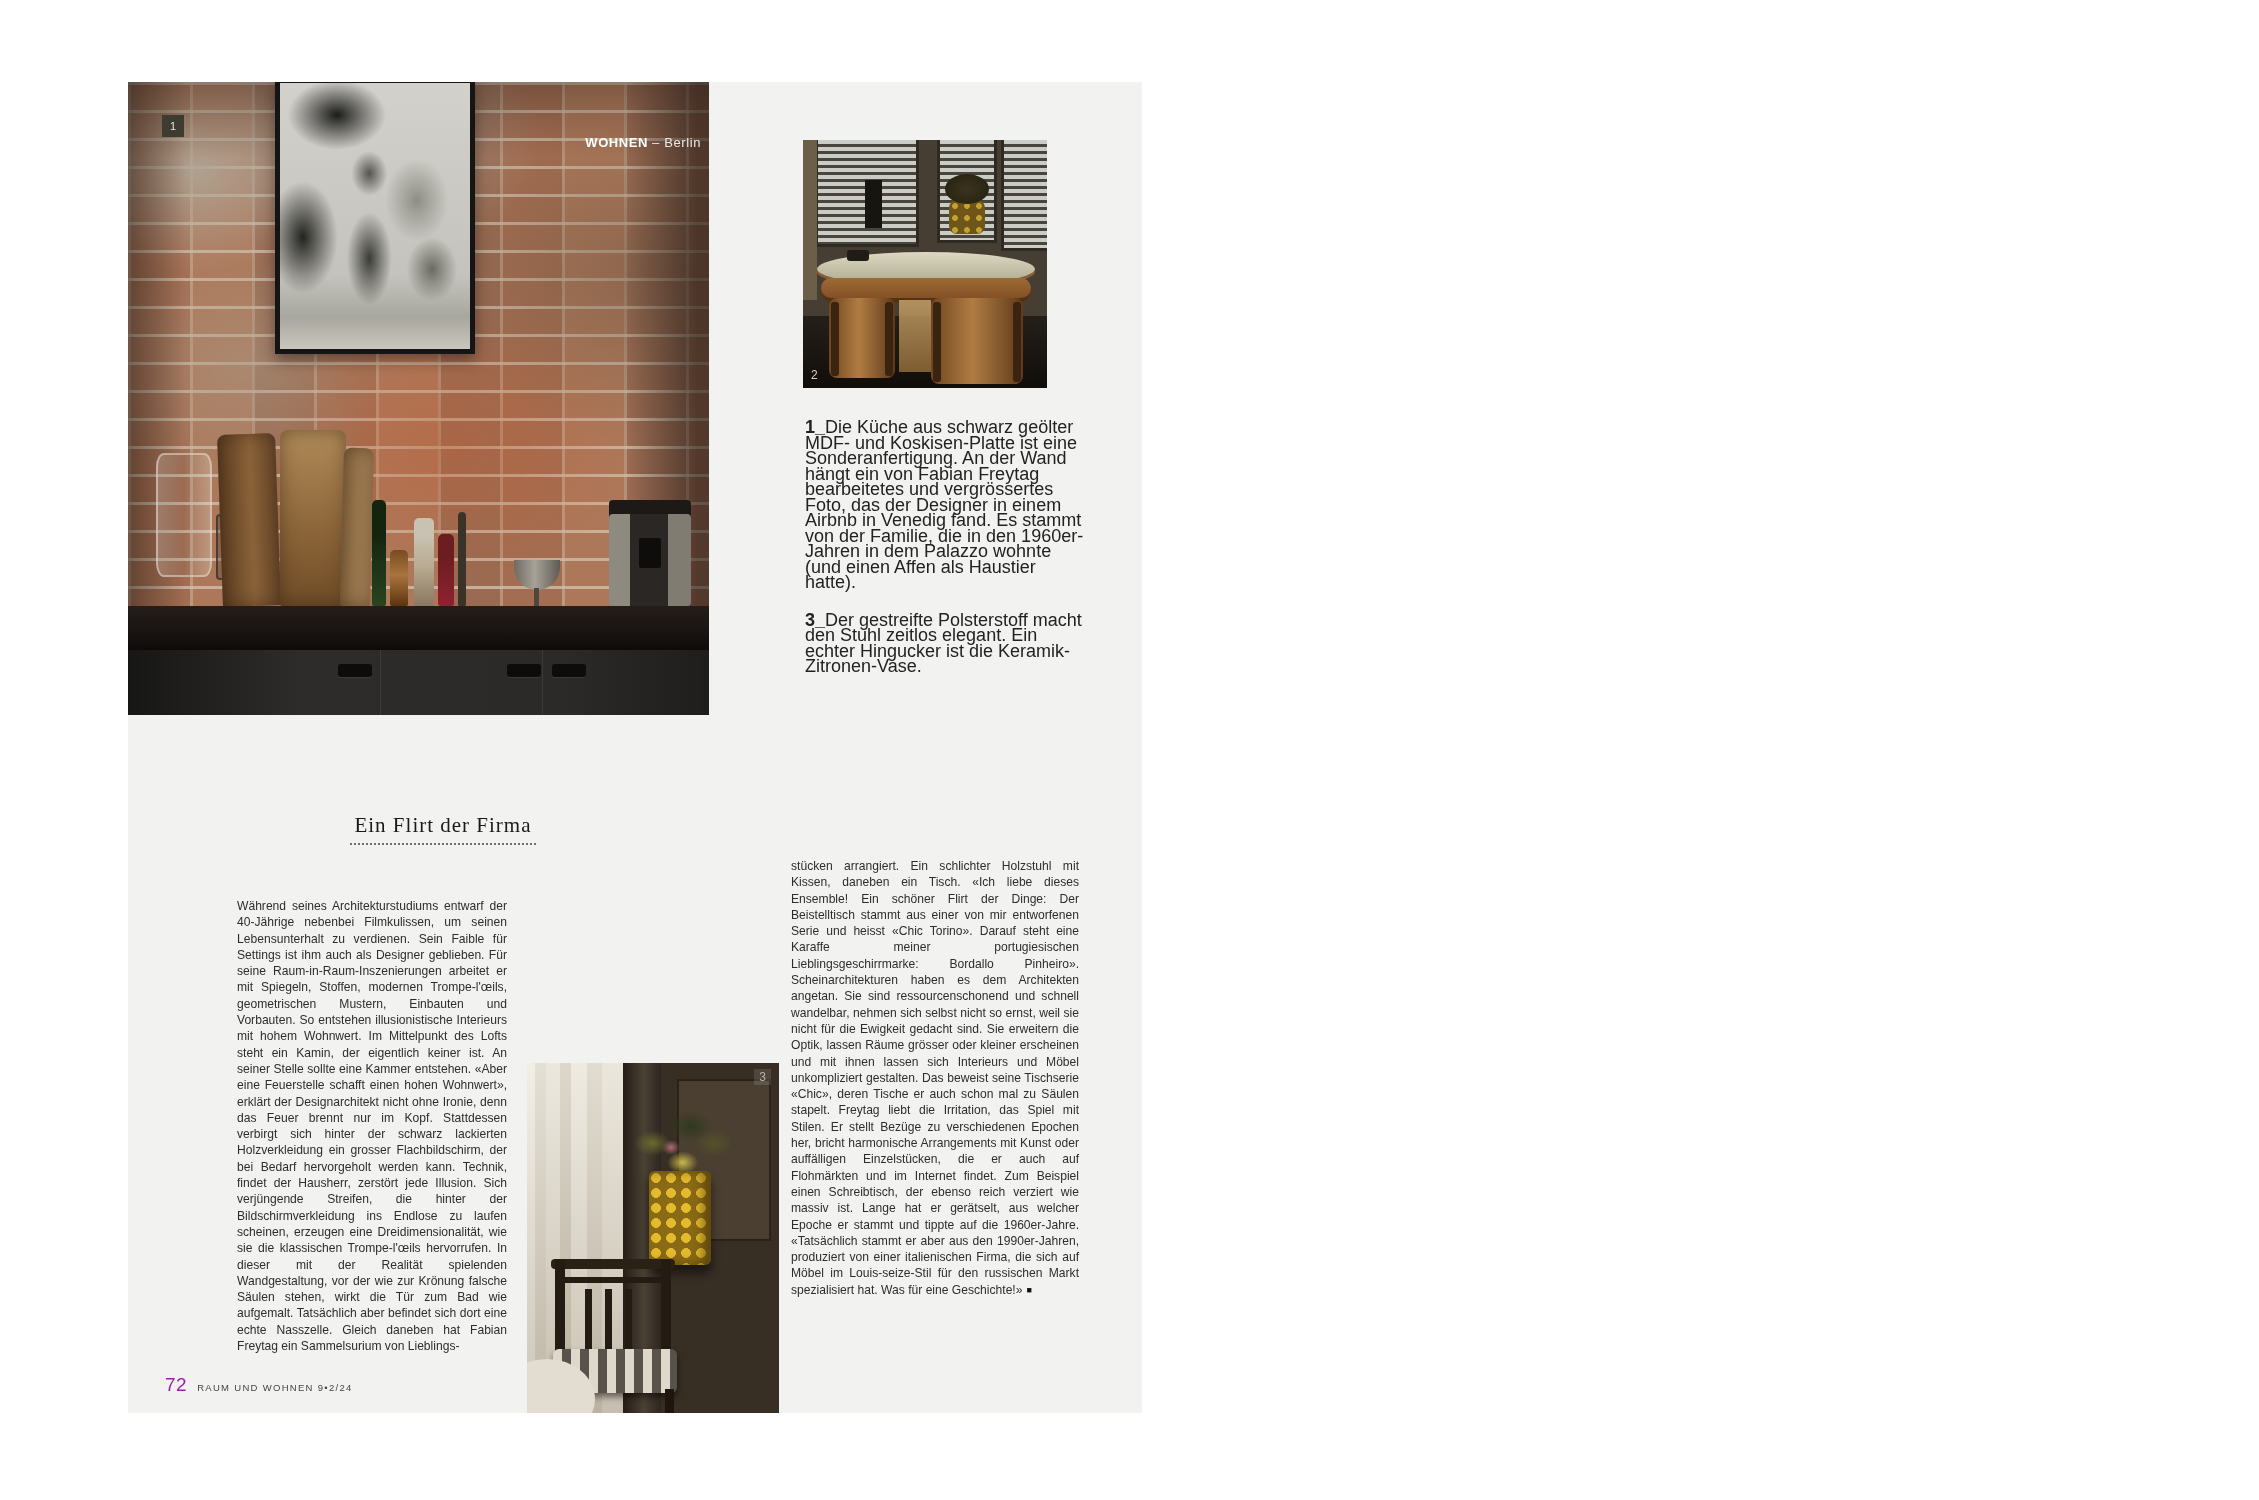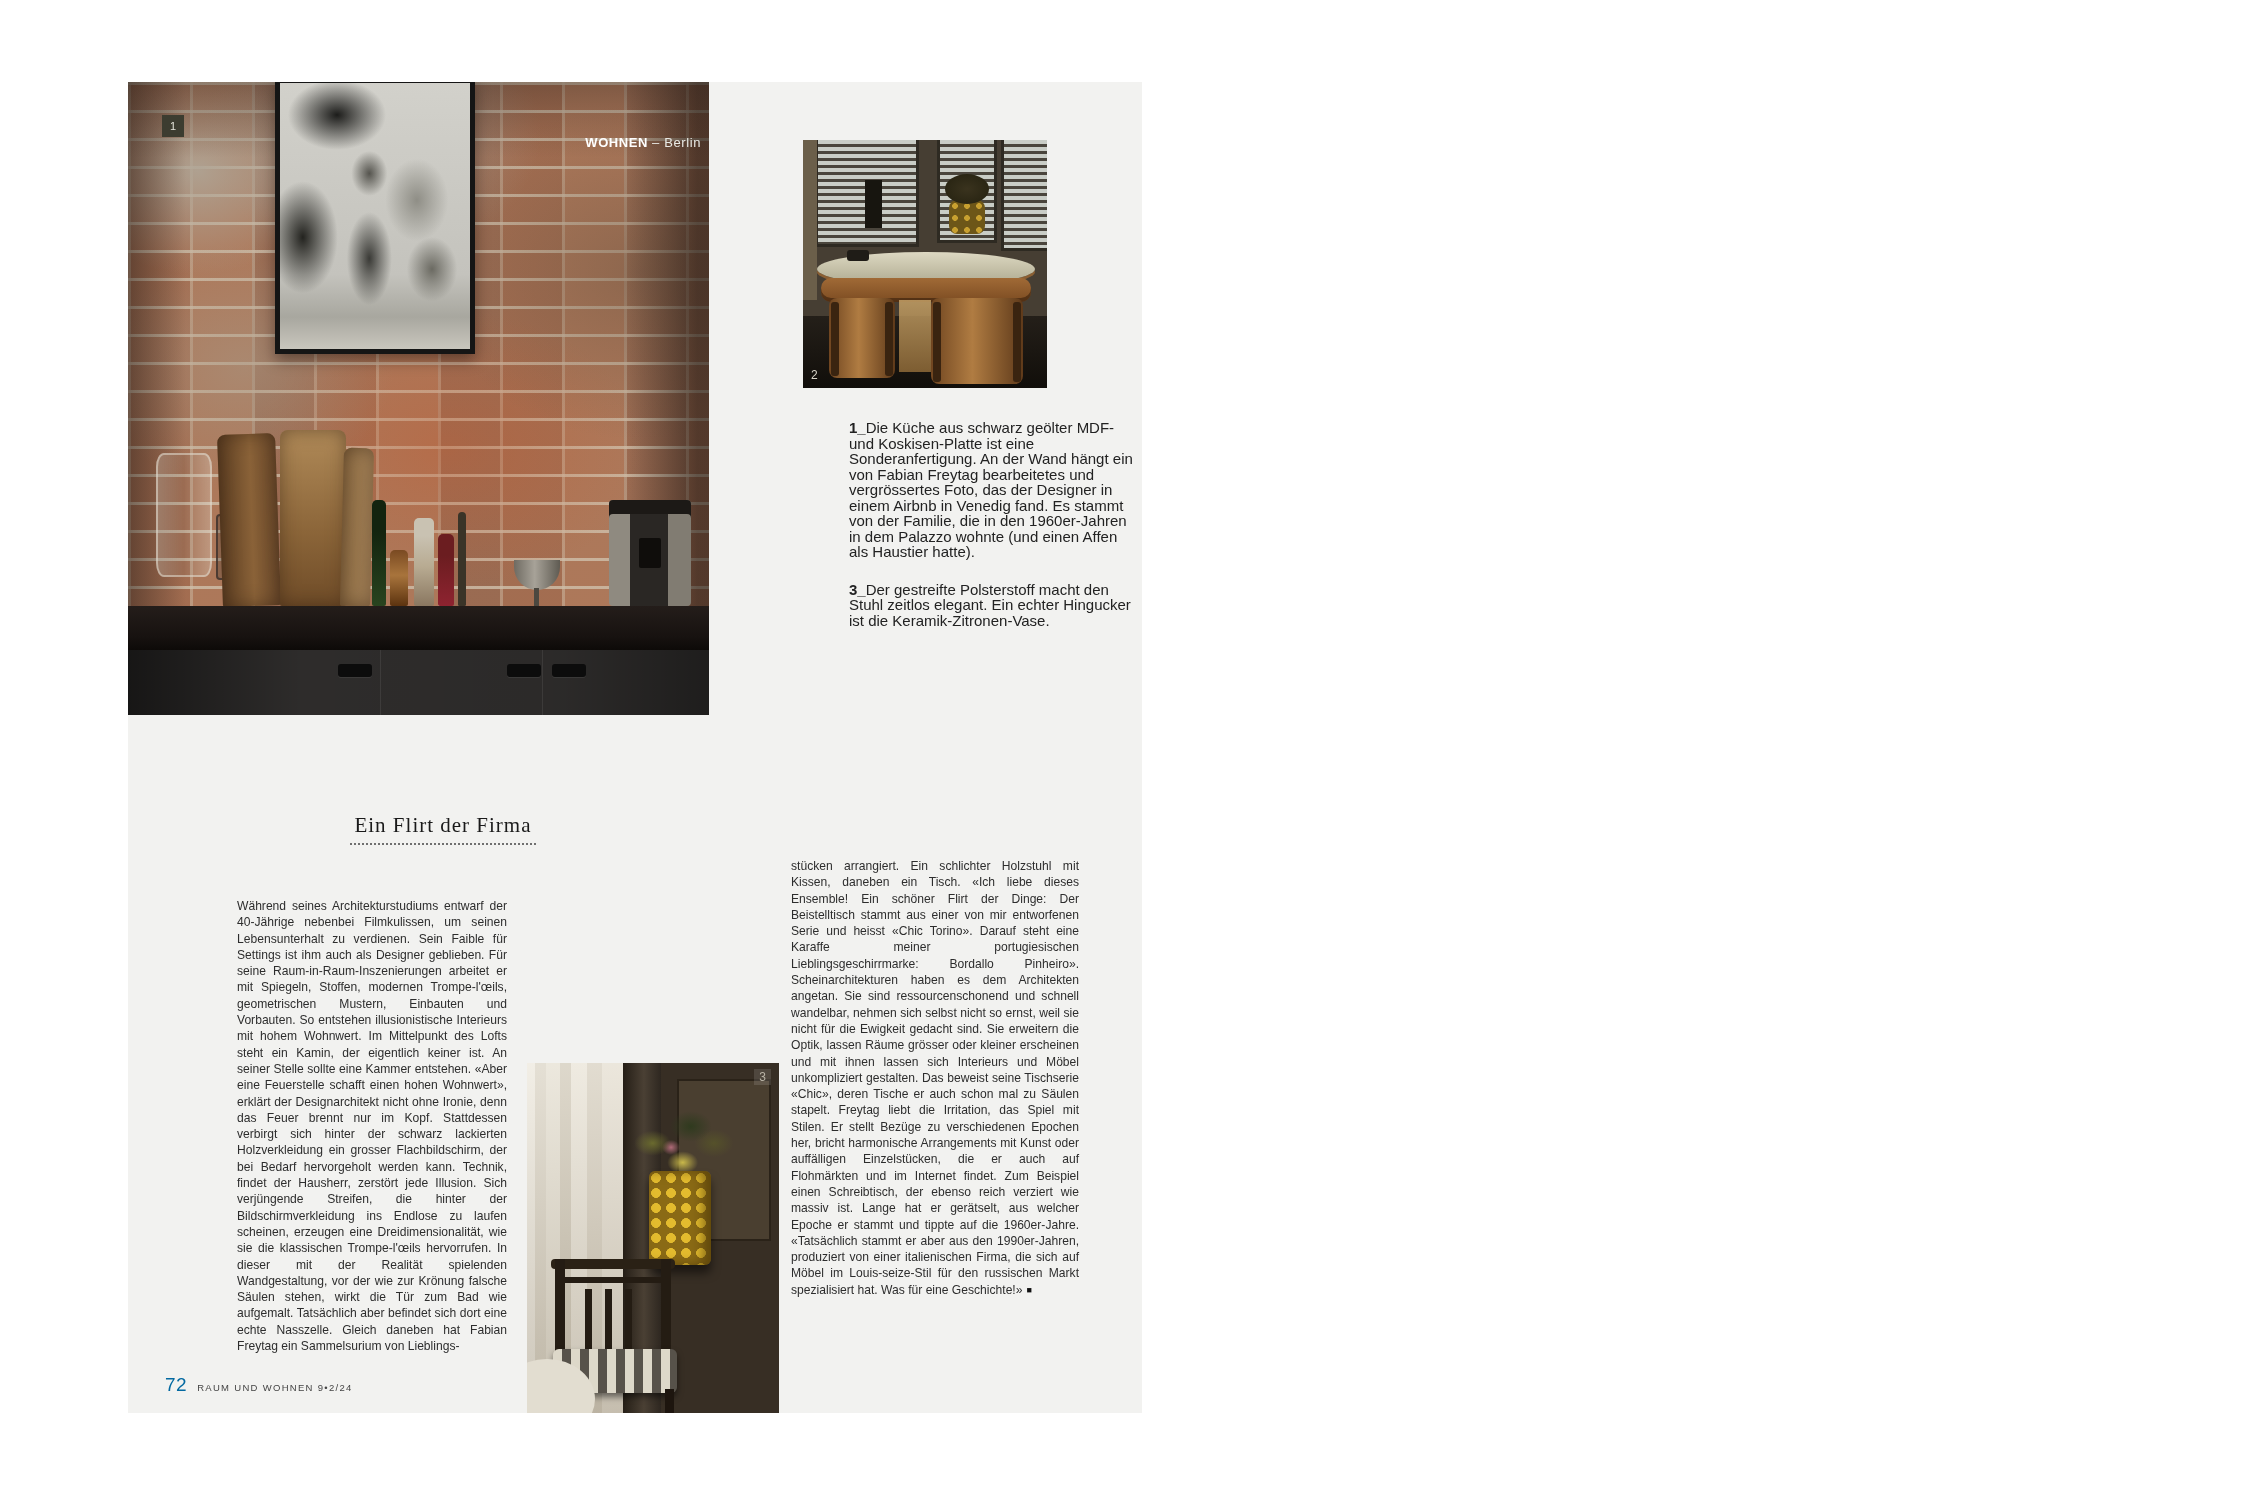--- a/index.html
+++ b/index.html
@@ -88,21 +88,21 @@
   .p2-pr{left:128px;top:158px;width:92px;height:86px;}
   .p2-ped:before,.p2-ped:after{content:"";position:absolute;top:4px;bottom:2px;width:8px;background:#3a2410;border-radius:3px;}
   .p2-ped:before{left:2px;} .p2-ped:after{right:2px;}
   .p2-center{position:absolute;left:96px;top:160px;width:32px;height:72px;background:linear-gradient(180deg,#c4a066,#8f6a38);opacity:0.85;}
   .p2-fruit{position:absolute;left:146px;top:60px;width:36px;height:34px;border-radius:8px;
     background:radial-gradient(circle 4px at 6px 6px,#c8a030 70%,#6d5618 75%);background-size:12px 12px;}
   .p2-fruit:before{content:"";position:absolute;left:-4px;top:-26px;width:44px;height:30px;border-radius:50%;background:radial-gradient(#3a331e,#23200f);}
 
   
   .captions{position:absolute;left:677px;top:338px;width:284px;color:#222222;
-    font-size:15px;line-height:15.5px;margin-left:44px;}
+    font-size:18px;line-height:15.5px;}
   .cap{margin:0 0 22px 0;}
   .capnum{font-weight:bold;}
 
   
   .headline-wrap{position:absolute;left:109px;top:731px;width:412px;text-align:center;}
   .headline{display:inline-block;font-family:"Liberation Serif",serif;font-size:21px;letter-spacing:1px;
     color:#1a1a1a;border-bottom:2px dotted #6f6f6f;padding:0 4px 5px 4px;}
 
   
   .col{position:absolute;top:776px;width:412px;font-size:12.1px;line-height:16.3px;color:#2d2d2d;
@@ -139,21 +139,21 @@
   .p3-cushion{position:absolute;left:26px;top:286px;width:124px;height:44px;border-radius:6px;
     background:repeating-linear-gradient(90deg,#ddd8c9 0 9px,#57524a 9px 18px);box-shadow:0 4px 6px rgba(0,0,0,0.5);}
   .p3-leg{position:absolute;top:326px;width:9px;height:24px;background:#1d150e;}
   .p3-lgl{left:32px;} .p3-lgr{left:138px;}
   .p3-table{position:absolute;left:-28px;top:296px;width:96px;height:80px;border-radius:50%;background:#e2ddd0;}
   .p3-num{right:8px;top:6px;color:#b9b3a6;background:rgba(255,255,255,0.12);padding:1px 5px;}
   .p2-num{left:8px;bottom:6px;}
 
   
   .footer{position:absolute;left:37px;top:1292px;width:400px;}
-  .pageno{font-size:19px;color:#0369a1;letter-spacing:0.5px;}
+  .pageno{font-size:19px;color:#a21caf;letter-spacing:0.5px;}
   .mag{font-size:9.5px;letter-spacing:1.3px;color:#444444;margin-left:10px;}
 </style>
 </head>
 <body>
 
 <div class="canvas">
   <div class="page">
 
     <div class="photo1">
       <div class="framed-photo"></div>

